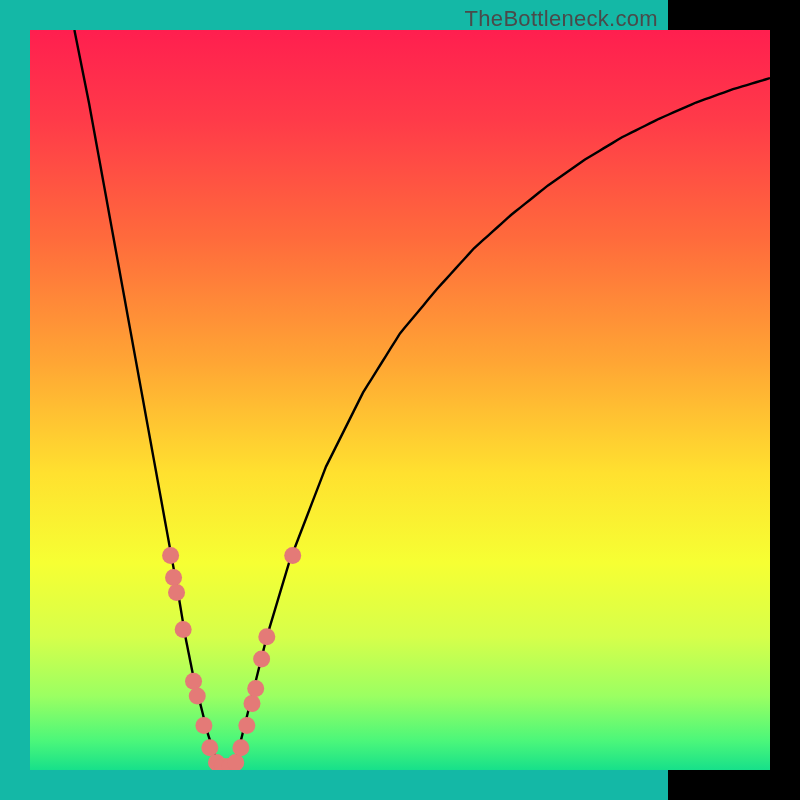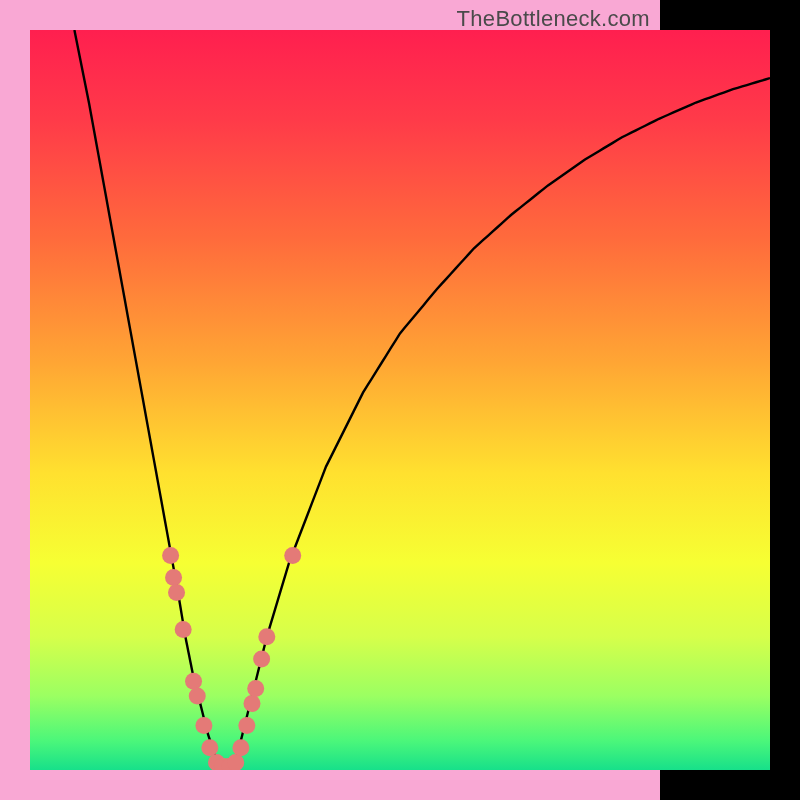--- a/index.html
+++ b/index.html
@@ -8,21 +8,22 @@
     width: 800px;
     height: 800px;
     overflow: hidden;
     background: #000;
     font-family: Arial, Helvetica, sans-serif;
   }
   .outer {
     position: relative;
     width: 660px;
     height: 800px;
-    background: #f9a8d4;
+    background: #14b8a6;
+    padding-left: 8px;
   }
   .plot-area {
     position: absolute;
     left: 30px;
     top: 30px;
     width: 740px;
     height: 740px;
     overflow: hidden;
   }
   .watermark {

